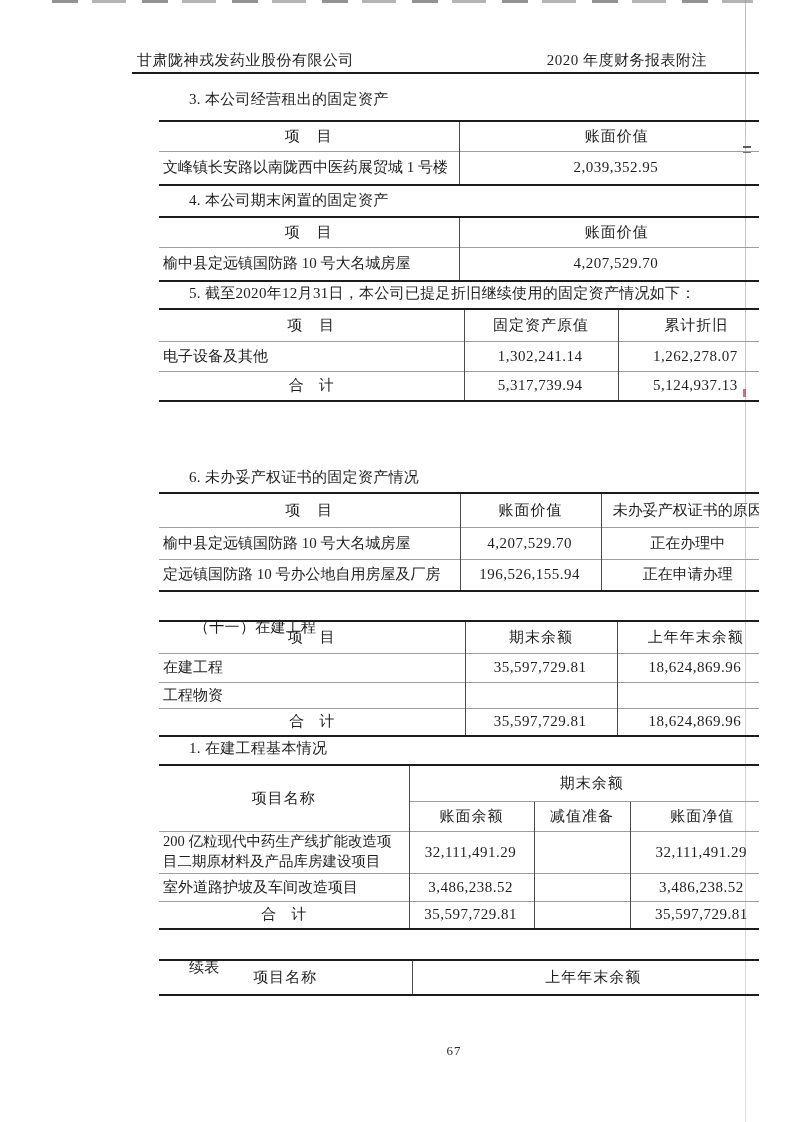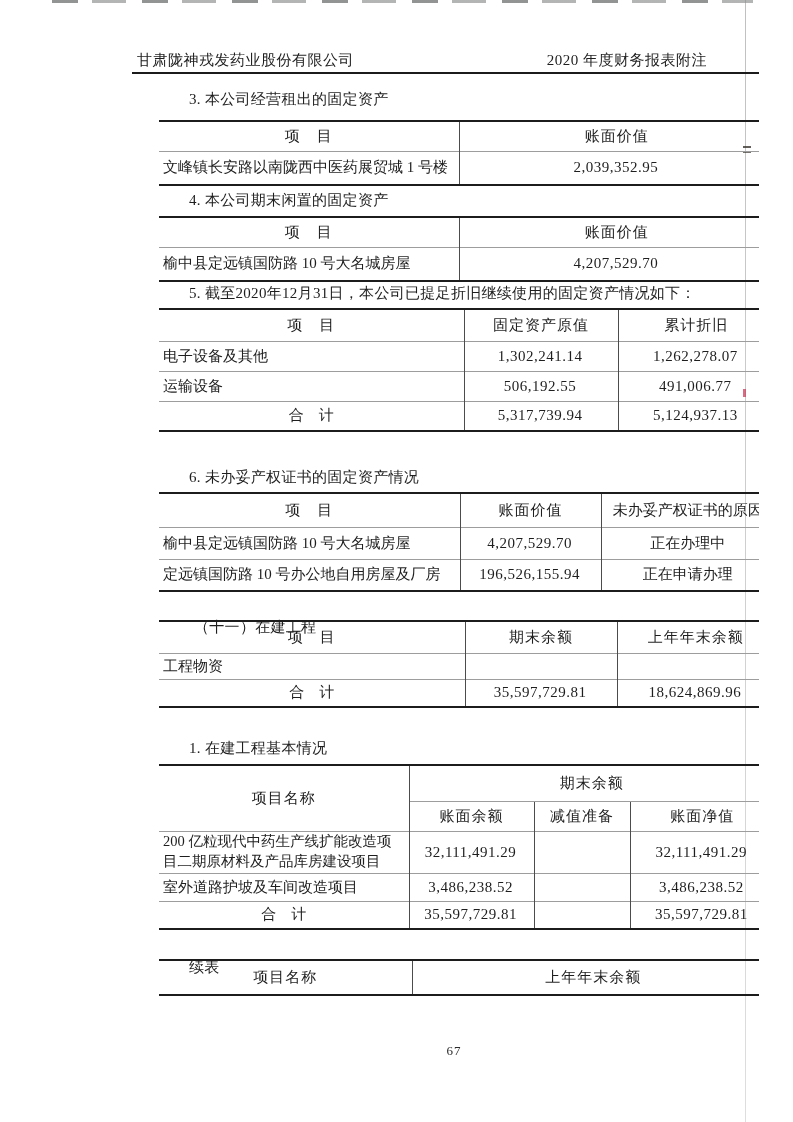--- a/index.html
+++ b/index.html
@@ -135,25 +135,20 @@
       <td class="hc">项　目</td>
       <td class="hc bl">固定资产原值</td>
       <td class="hc bl">累计折旧</td>
     </tr>
     <tr class="rh30">
       <td class="item">电子设备及其他</td>
       <td class="num bl">1,302,241.14</td>
       <td class="num bl">1,262,278.07</td>
     </tr>
     <tr class="rh30">
-      <td class="item">运输设备</td>
-      <td class="num bl">506,192.55</td>
-      <td class="num bl">491,006.77</td>
-    </tr>
-    <tr class="rh30">
       <td class="ctr">合　计</td>
       <td class="num bl">5,317,739.94</td>
       <td class="num bl">5,124,937.13</td>
     </tr>
   </tbody>
     </table>
 
   <div class="heading" style="left:155px; top:468px;">6. 未办妥产权证书的固定资产情况</div>
 
   <table class="tbl" style="top:492px;">
@@ -187,20 +182,25 @@
     <colgroup>
         <col style="width:306px">
         <col style="width:152px">
         <col style="width:157px">
       </colgroup>
     <tbody>
         <tr class="rh32">
       <td class="hc">项　目</td>
       <td class="hc bl">期末余额</td>
       <td class="hc bl">上年年末余额</td>
+    </tr>
+    <tr class="rh29">
+      <td class="item">在建工程</td>
+      <td class="num bl">35,597,729.81</td>
+      <td class="num bl">18,624,869.96</td>
     </tr>
     <tr class="rh26">
       <td class="item">工程物资</td>
       <td class="num bl"></td>
       <td class="num bl"></td>
     </tr>
     <tr class="rh28">
       <td class="ctr">合　计</td>
       <td class="num bl">35,597,729.81</td>
       <td class="num bl">18,624,869.96</td>

